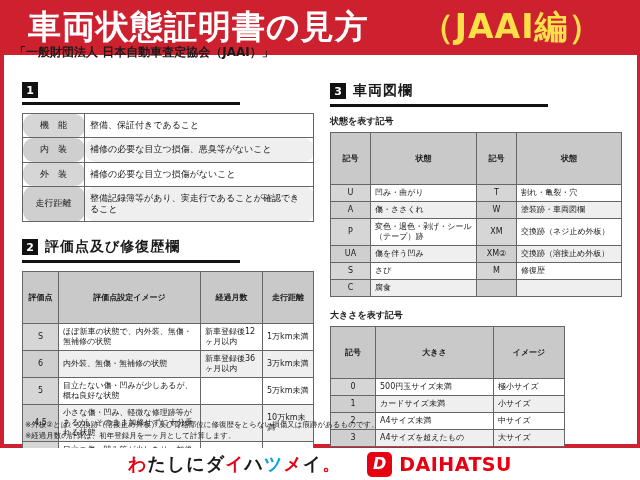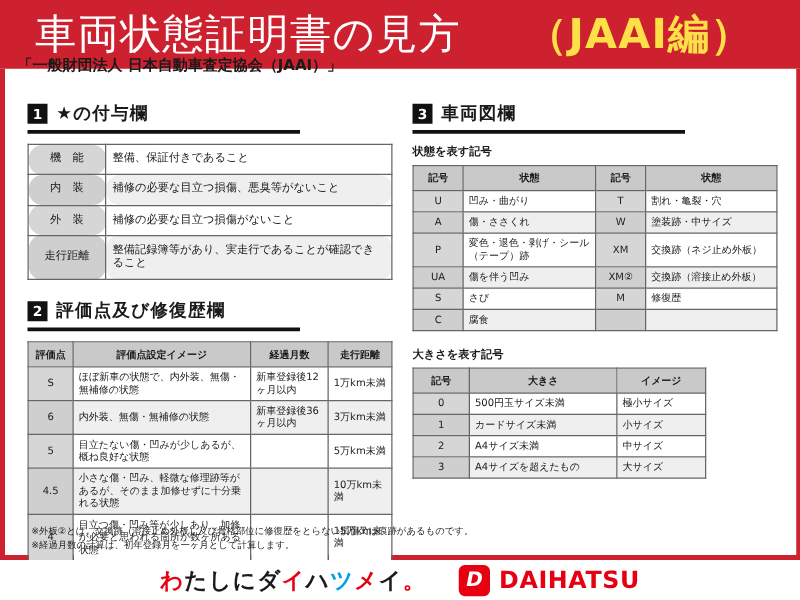--- a/index.html
+++ b/index.html
@@ -7,21 +7,21 @@
   .page {
     position:relative; width:640px; height:480px; background:#fff;
     font-family:"DejaVu Sans","Liberation Sans",sans-serif; color:#1a1a1a;
     overflow:hidden; margin:0 auto;
   }
   
   .top-bar {
     position:absolute; top:0; left:0; width:640px; height:55px;
     background:#cd2130; display:flex; align-items:center; padding:0 28px;
   }
-  .top-bar .t1 { color:#fff; font-size:33px; font-weight:normal; letter-spacing:1px;text-align:center; }
+  .top-bar .t1 { color:#fff; font-size:33px; font-weight:bold; letter-spacing:1px;text-align:center; }
   .top-bar .t2 { color:#fde047; font-size:33px; font-weight:bold; margin-left:52px; letter-spacing:1px; }
   
   .edge-l { position:absolute; left:0; top:55px; width:4px; height:392px; background:#cd2130; }
   .edge-r { position:absolute; right:0; top:55px; width:3px; height:392px; background:#cd2130; }
   .rule-bottom { position:absolute; left:0; top:444px; width:640px; height:4px; background:#cd2130; }
   .subtitle { position:absolute; top:44px; left:14px; font-size:12px; font-weight:bold; }
   
   .content { position:absolute; top:82px; left:22px; width:600px; display:flex; gap:16px; }
   .col-left  { width:292px; }
   .col-right { width:292px; }
@@ -29,21 +29,21 @@
   .sec-head { display:flex; align-items:center; gap:7px; border-bottom:3px solid #111;
               padding-bottom:4px; margin-bottom:8px; width:218px; }
   .badge { display:inline-flex; align-items:center; justify-content:center;
            width:16px; height:16px; background:#111; color:#fff; font-size:11px; font-weight:bold; }
   .sec-title { font-size:14px; font-weight:bold; letter-spacing:1px; }
   .mini-label { font-size:9px; font-weight:bold; margin:8px 0 4px; }
   
   table { border-collapse:collapse; width:100%; table-layout:fixed; }
   th,td { border:1px solid #666; font-size:8px; padding:3px 4px; vertical-align:middle;
           overflow:hidden; }
-  th { background:#c9c9c9; font-weight:bold; text-align:center; padding:4px 2px; }
+  th { background:#c9c9c9; font-weight:bold; text-align:center; padding:20px 2px; }
   td { background:#fff; text-align:left; line-height:1.25; }
   td.lab { background:#d6d6d6; text-align:center; }
   tbody tr:nth-child(even) td { background:#efefef; }
   tbody tr:nth-child(even) td.lab { background:#cfcfcf; }
   .t-star td { font-size:9px; padding:6px 5px;border-radius:11px; }
   .t-score td { padding:3px 4px; }
   .t-size { width:235px; }
   
   .notes { position:absolute; top:419px; left:25px; font-size:7.5px; line-height:1.5; color:#222; }
   
@@ -71,21 +71,20 @@
 
   <div class="subtitle">「一般財団法人 日本自動車査定協会（JAAI）」</div>
 
   <div class="content">
 
     <div class="col-left">
 
       <div>
         <div class="sec-head">
           <span class="badge">1</span>
-          <span class="sec-title">★の付与欄</span>
         </div>
         <table class="t-star">
           <colgroup>
               <col style="width:62px">
               <col>
             </colgroup>
         <tbody>
               <tr>
                 <td class="lab">機　能</td>
                 <td>整備、保証付きであること</td>
@@ -203,21 +202,21 @@
               <tr>
                 <td class="lab">U</td>
                 <td>凹み・曲がり</td>
                 <td class="lab">T</td>
                 <td>割れ・亀裂・穴</td>
               </tr>
               <tr>
                 <td class="lab">A</td>
                 <td>傷・ささくれ</td>
                 <td class="lab">W</td>
-                <td>塗装跡・中サイズ</td>
+                <td>塗装跡・車両図欄</td>
               </tr>
               <tr>
                 <td class="lab">P</td>
                 <td>変色・退色・剥げ・シール（テープ）跡</td>
                 <td class="lab">XM</td>
                 <td>交換跡（ネジ止め外板）</td>
               </tr>
               <tr>
                 <td class="lab">UA</td>
                 <td>傷を伴う凹み</td>

